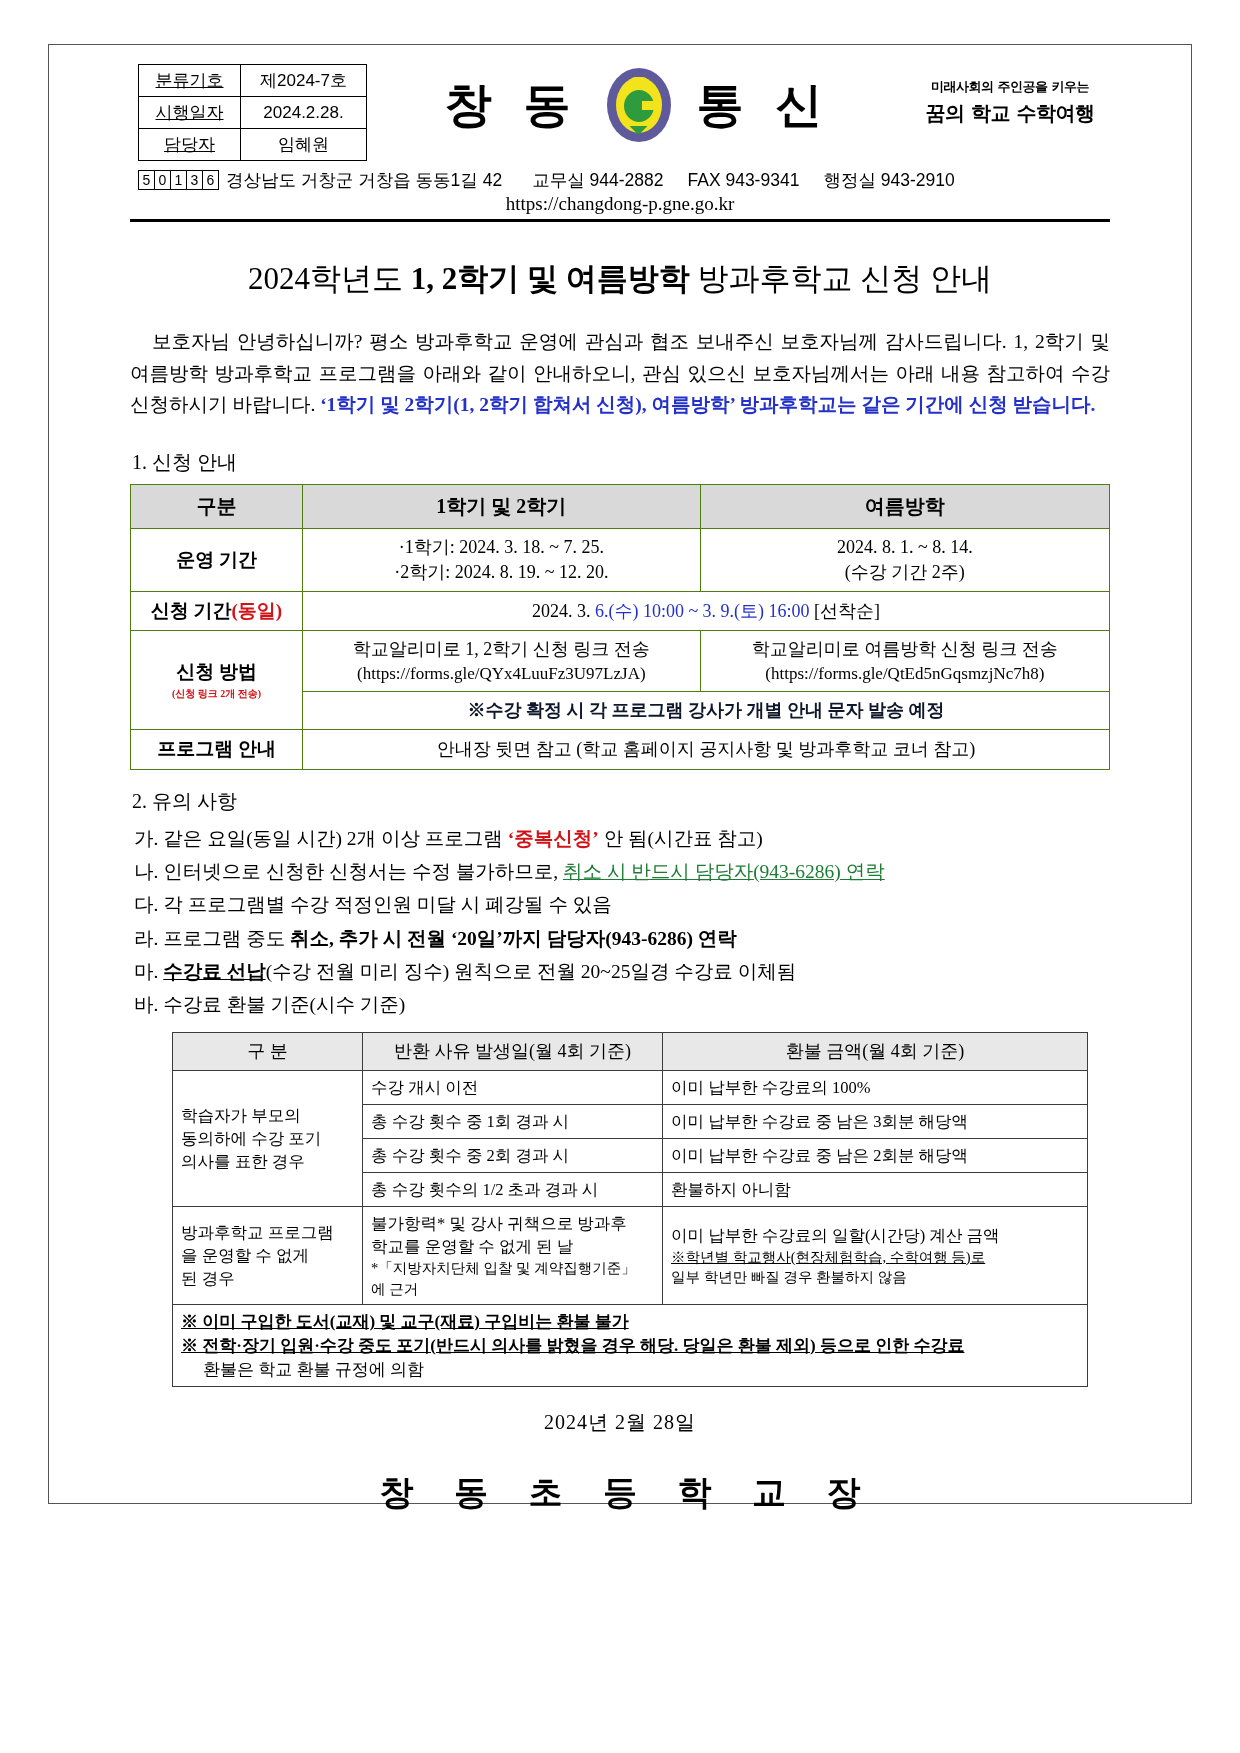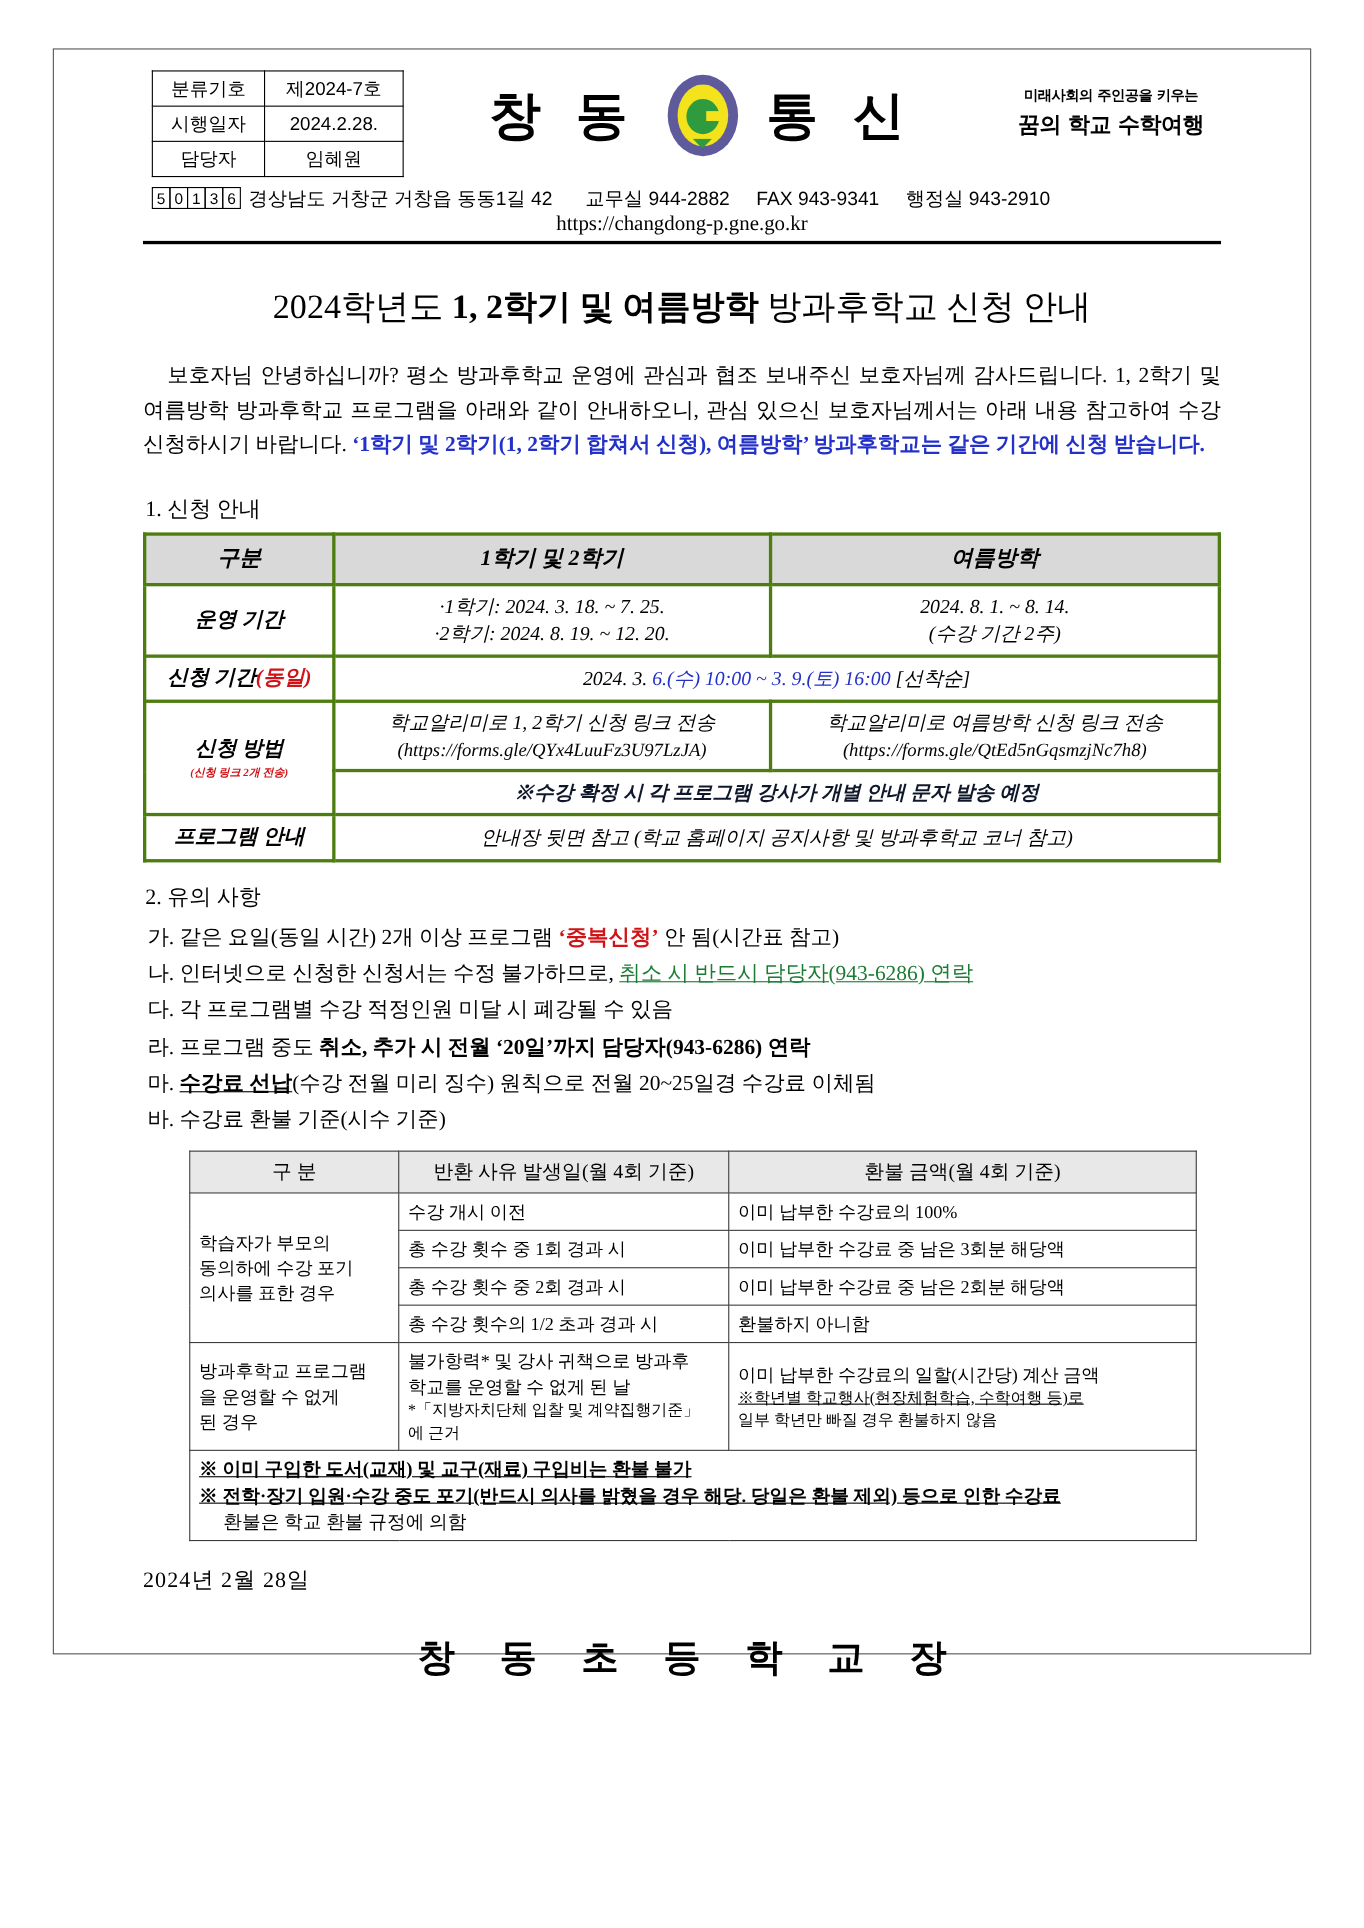--- a/index.html
+++ b/index.html
@@ -47,21 +47,21 @@
     margin-top: 2px;
   }
   .doc-table td {
     border: 1px solid #000;
     font-size: 17px;
     padding: 4px 10px;
     text-align: center;
     font-family: "Liberation Sans", "DejaVu Sans", sans-serif;
     white-space: nowrap;
   }
-  .doc-table td.k { width: 102px; }
+  .doc-table td.k { width: 102px; text-decoration: underline; }
   .doc-table td.v { width: 126px; }
 
   .mast-title-wrap {
     flex: 1;
     display: flex;
     align-items: center;
     justify-content: center;
     gap: 24px;
     margin-top: 6px;
   }
@@ -187,26 +187,25 @@
   }
 
   
   table.t1 {
     width: 100%;
     border-collapse: collapse;
     margin-bottom: 18px;
     font-size: 18px;
   }
   table.t1 th, table.t1 td {
-    border: 3px solid #4d7c0f;
+    border: 1px solid #4d7c0f;
     padding: 6px 6px;
     text-align: center;
     vertical-align: middle;
     line-height: 1.38;
-    font-style: italic;
   }
   table.t1 thead th {
     background: #d9d9d9;
     font-size: 20px;
     font-weight: bold;
     padding: 8px 6px;
   }
   table.t1 td.lbl {
     width: 172px;
     font-weight: bold;
@@ -262,20 +261,21 @@
     font-size: 17px;
     line-height: 1.55;
     padding: 7px 10px 7px 10px;
   }
   td.foot-note .ln { display: block; text-indent: -22px; padding-left: 22px;}
   td.foot-note u { text-decoration: underline; }
   td.foot-note b { font-weight: bold; }
 
   
   .date-line {
+    text-align: center;
     font-size: 20px;
     margin-top: 22px;
     letter-spacing: 1px;
   }
   .school-line {
     text-align: center;
     font-size: 34px;
     font-weight: bold;
     letter-spacing: 16px;
     margin-top: 34px;

